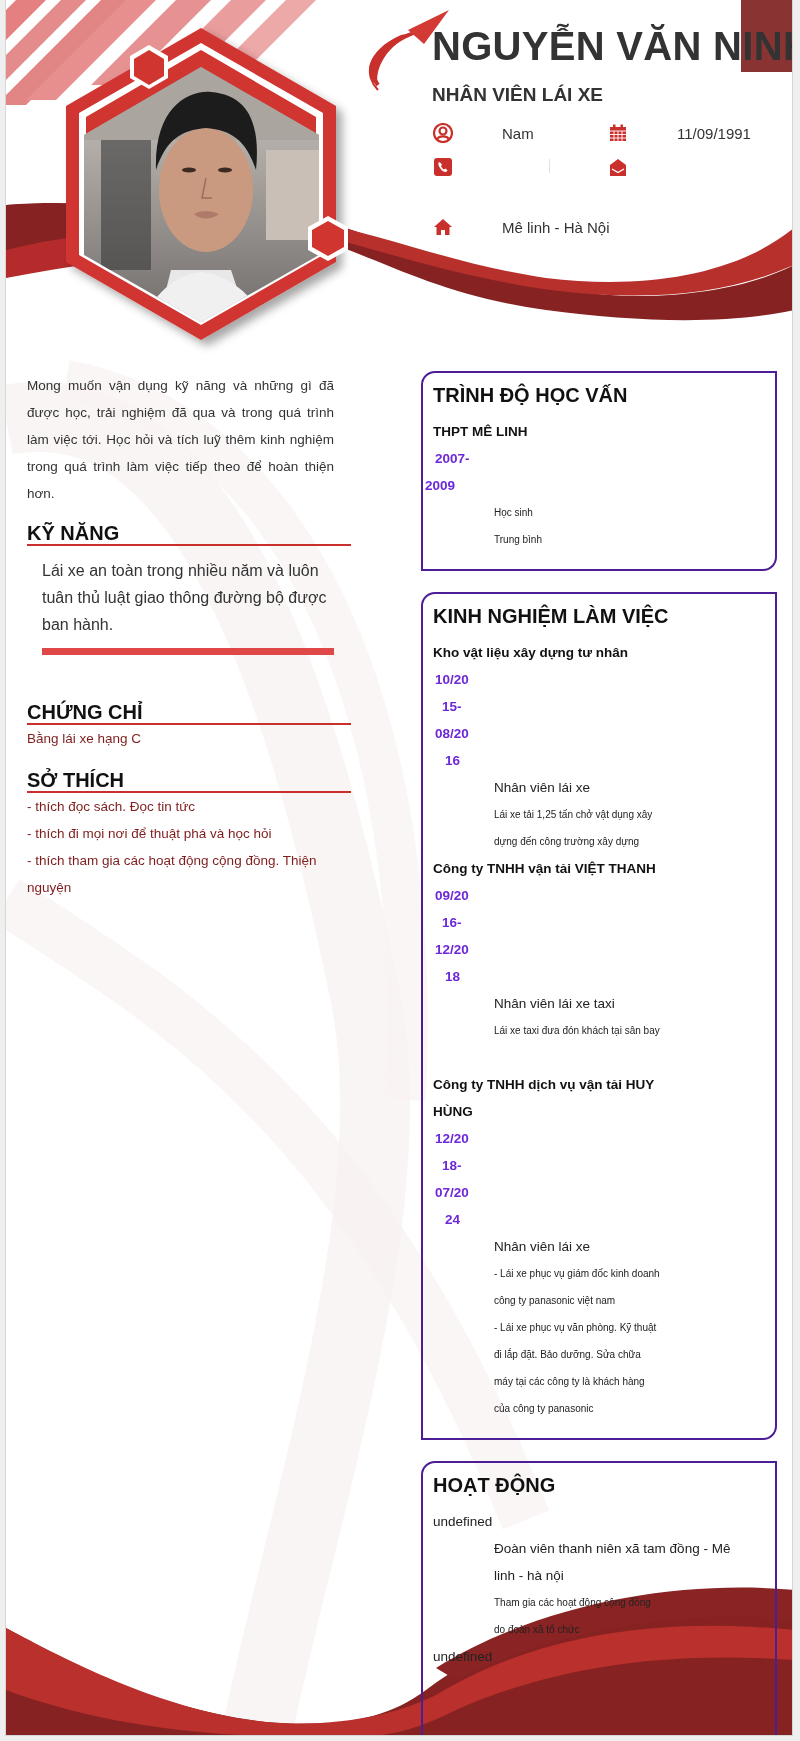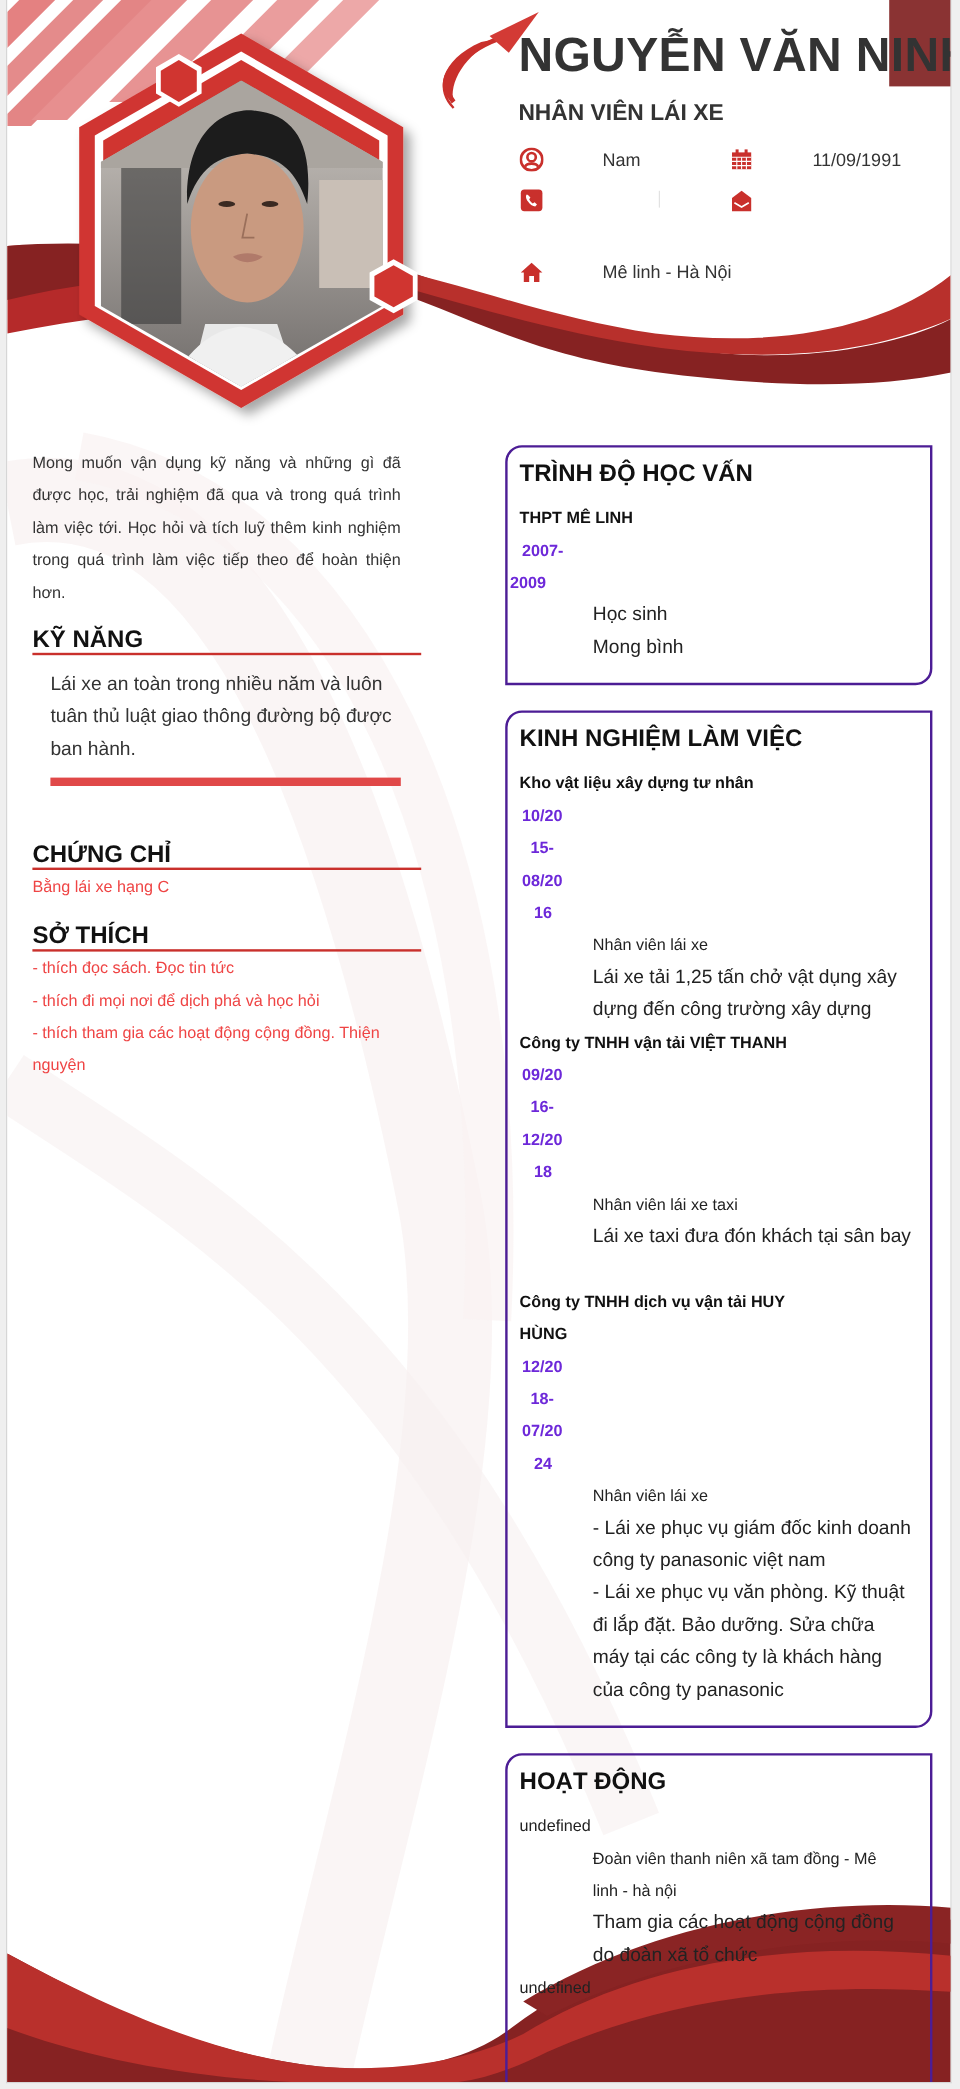--- a/index.html
+++ b/index.html
@@ -31,32 +31,32 @@
   }
   .sec-title {
     position: absolute; left: 21px; font-size: 20px; font-weight: 700; color: #111;
     width: 324px; border-bottom: 2px solid #c9302c; line-height: 22px; padding-bottom: 0;
   }
   .skill-text {
     position: absolute; left: 36px; top: 557px; width: 300px;
     font-size: 16px; line-height: 27px; color: #333;
   }
   .skill-bar { position: absolute; left: 36px; top: 648px; width: 292px; height: 7px; background: #e04848; }
-  .plain-text { position: absolute; left: 21px; font-size: 13.5px; color: #ef4444; line-height: 27px; width: 310px; }
+  .plain-text { position: absolute; left: 21px; font-size: 13.5px; color: #7f1d1d; line-height: 27px; width: 310px; }
 
   
   .box {
     position: absolute; left: 415px; width: 356px;
     border: 2px solid #4c1d95; border-radius: 14px 0 14px 0;
     background: rgba(255,255,255,0.0);
   }
   .box-title { position: absolute; left: 10px; font-size: 20px; font-weight: 700; color: #111; white-space: nowrap; }
   .org { position: absolute; left: 10px; font-size: 13.5px; font-weight: 700; color: #111; line-height: 27px; width: 300px; }
   .date { position: absolute; font-size: 13.5px; font-weight: 700; color: #6d28d9; line-height: 27px; }
-  .desc { position: absolute; left: 71px; font-size: 16px; color: #222; line-height: 27px; width: 270px; }
+  .desc { position: absolute; left: 71px; font-size: 10px; color: #222; line-height: 27px; width: 270px; }
   .desc.small { font-size: 13.5px; }
   .undef { position: absolute; left: 10px; font-size: 13.5px; color: #222; line-height: 27px; }
 </style>
 </head>
 <body>
 
 <div class="page">
 
   <svg class="bg-svg" viewBox="0 0 788 1736">
     <defs>
@@ -204,31 +204,31 @@
 
   <div class="sec-title" style="top:522px;">KỸ NĂNG</div>
   <div class="skill-text">Lái xe an toàn trong nhiều năm và luôn tuân thủ luật giao thông đường bộ được ban hành.</div>
   <div class="skill-bar"></div>
 
   <div class="sec-title" style="top:701px;">CHỨNG CHỈ</div>
   <div class="plain-text" style="top:725px;">Bằng lái xe hạng C</div>
 
   <div class="sec-title" style="top:769px;">SỞ THÍCH</div>
   <div class="plain-text" style="top:793px;">- thích đọc sách. Đọc tin tức</div>
-  <div class="plain-text" style="top:820px;">- thích đi mọi nơi để dịch phá và học hỏi</div>
+  <div class="plain-text" style="top:820px;">- thích đi mọi nơi để thuật phá và học hỏi</div>
   <div class="plain-text" style="top:847px;">- thích tham gia các hoạt động cộng đồng. Thiện</div>
   <div class="plain-text" style="top:874px;">nguyện</div>
 
   <div class="box" style="top:371px; height:200px;">
     <div class="box-title" style="top:11px;">TRÌNH ĐỘ HỌC VẤN</div>
     <div class="org" style="top:45px;">THPT MÊ LINH</div>
     <div class="date" style="left:12px; top:72px;">2007-</div>
     <div class="date" style="left:2px; top:99px;">2009</div>
     <div class="desc" style="top:126px;">Học sinh</div>
-    <div class="desc" style="top:153px;">Mong bình</div>
+    <div class="desc" style="top:153px;">Trung bình</div>
   </div>
 
   <div class="box" style="top:592px; height:848px;">
     <div class="box-title" style="top:11px;">KINH NGHIỆM LÀM VIỆC</div>
 
     <div class="org" style="top:45px;">Kho vật liệu xây dựng tư nhân</div>
     <div class="date" style="left:12px; top:72px;">10/20</div>
     <div class="date" style="left:19px; top:99px;">15-</div>
     <div class="date" style="left:12px; top:126px;">08/20</div>
     <div class="date" style="left:22px; top:153px;">16</div>

